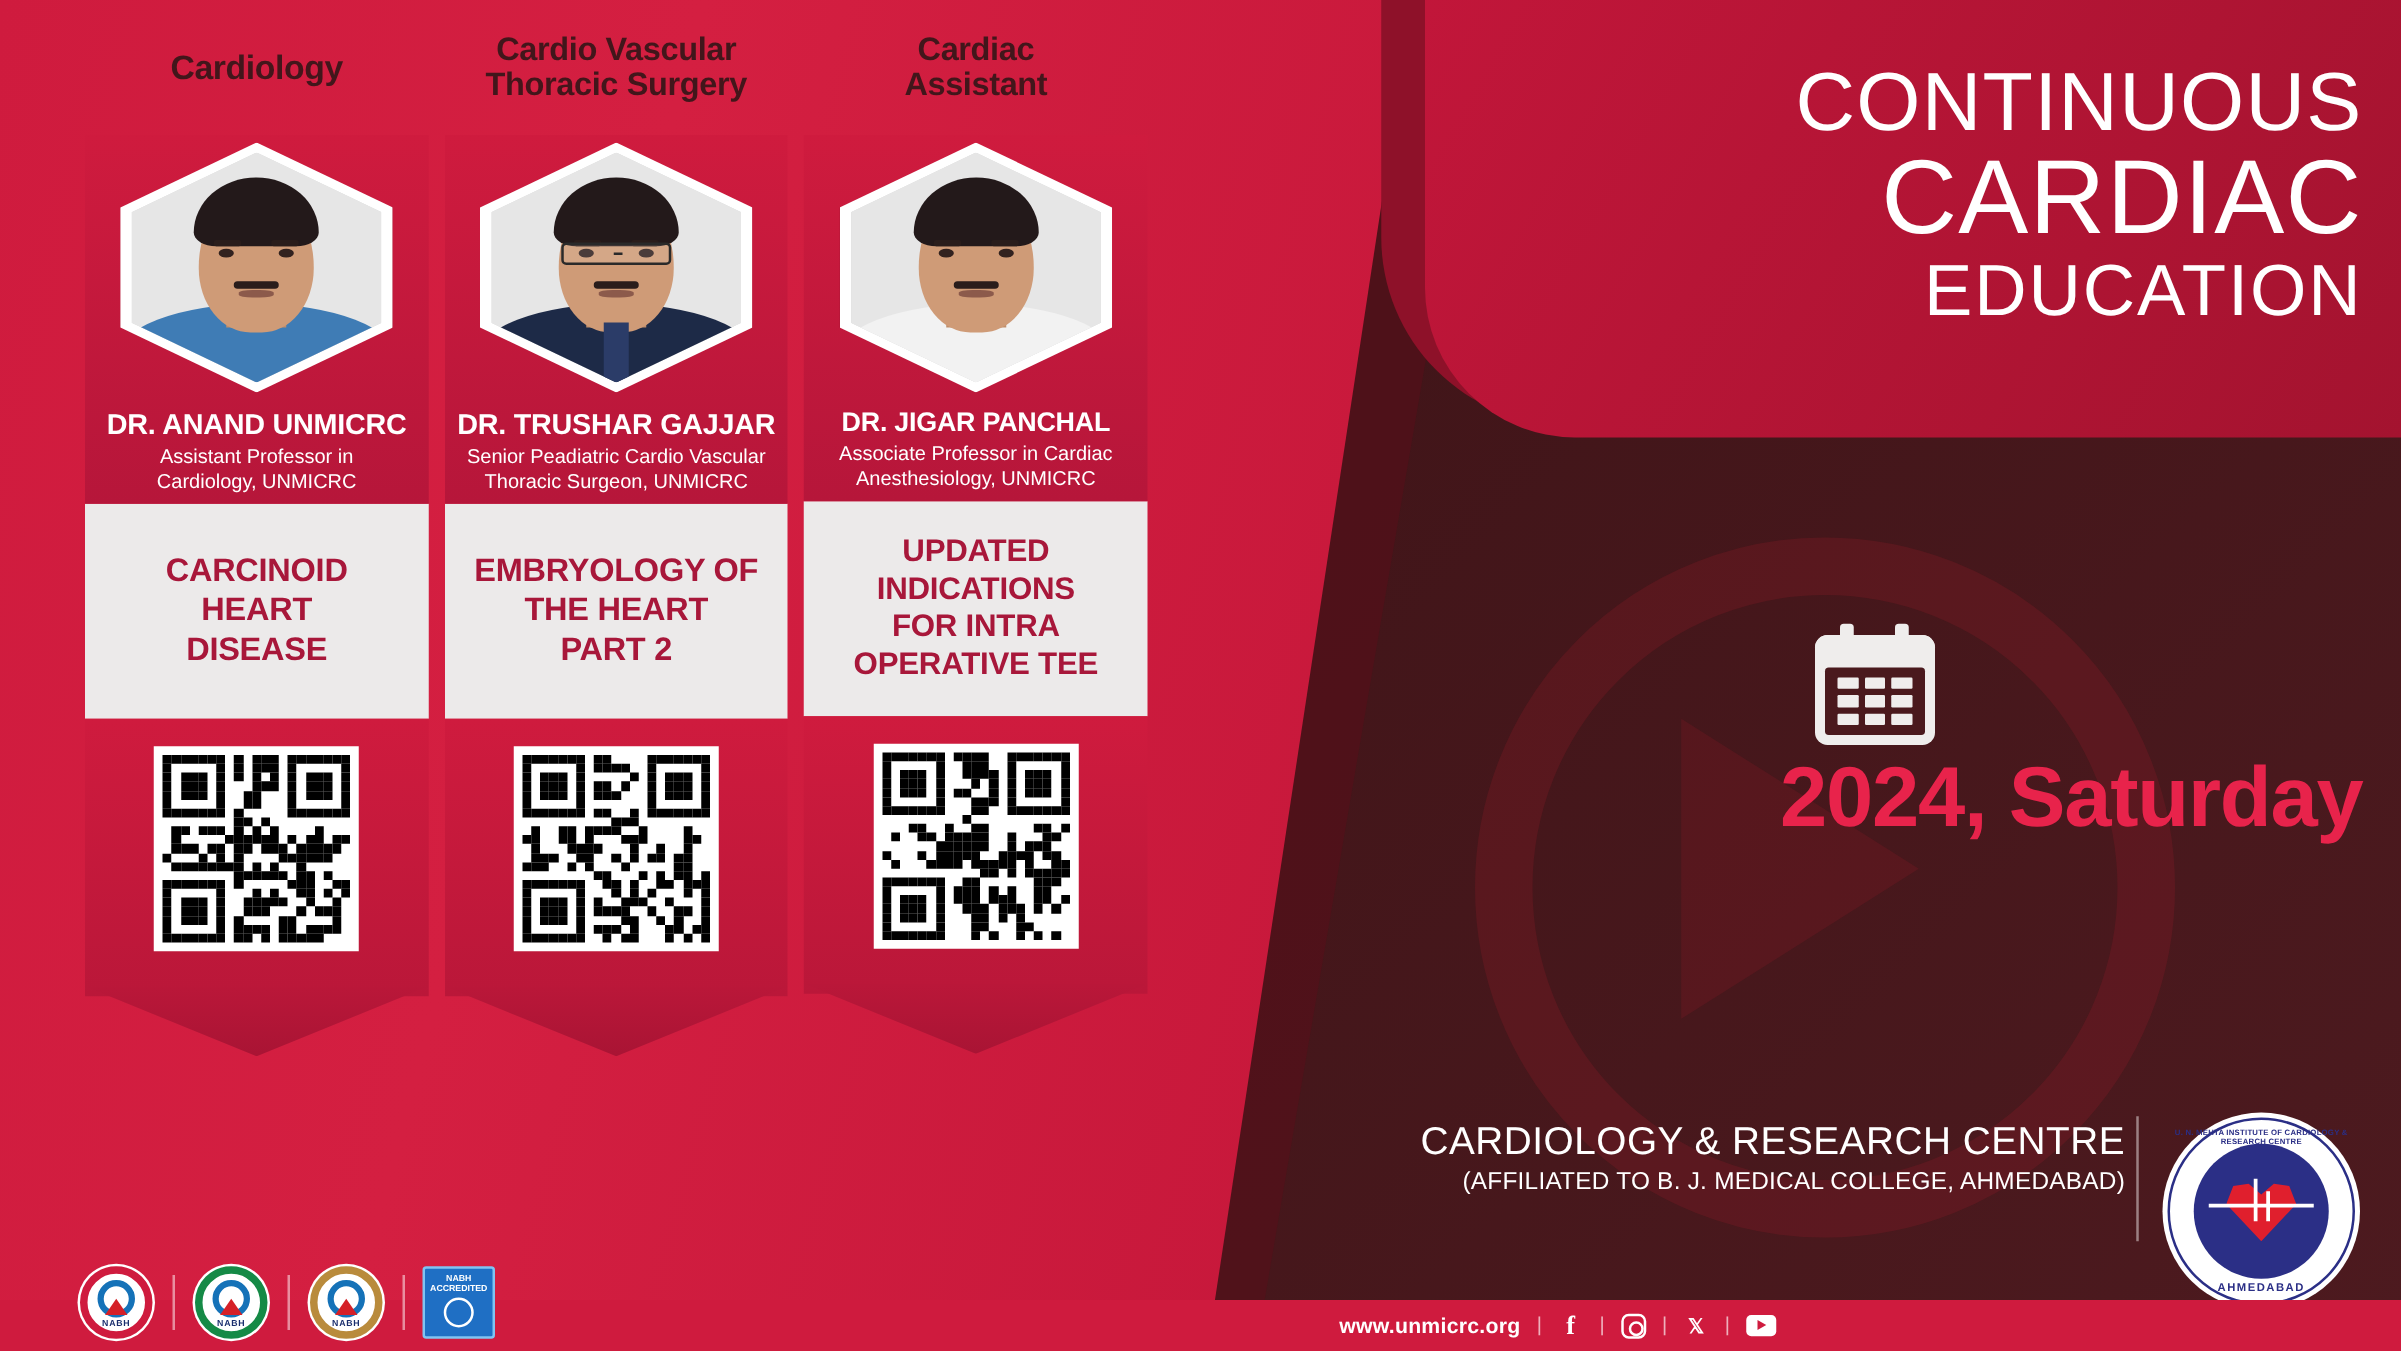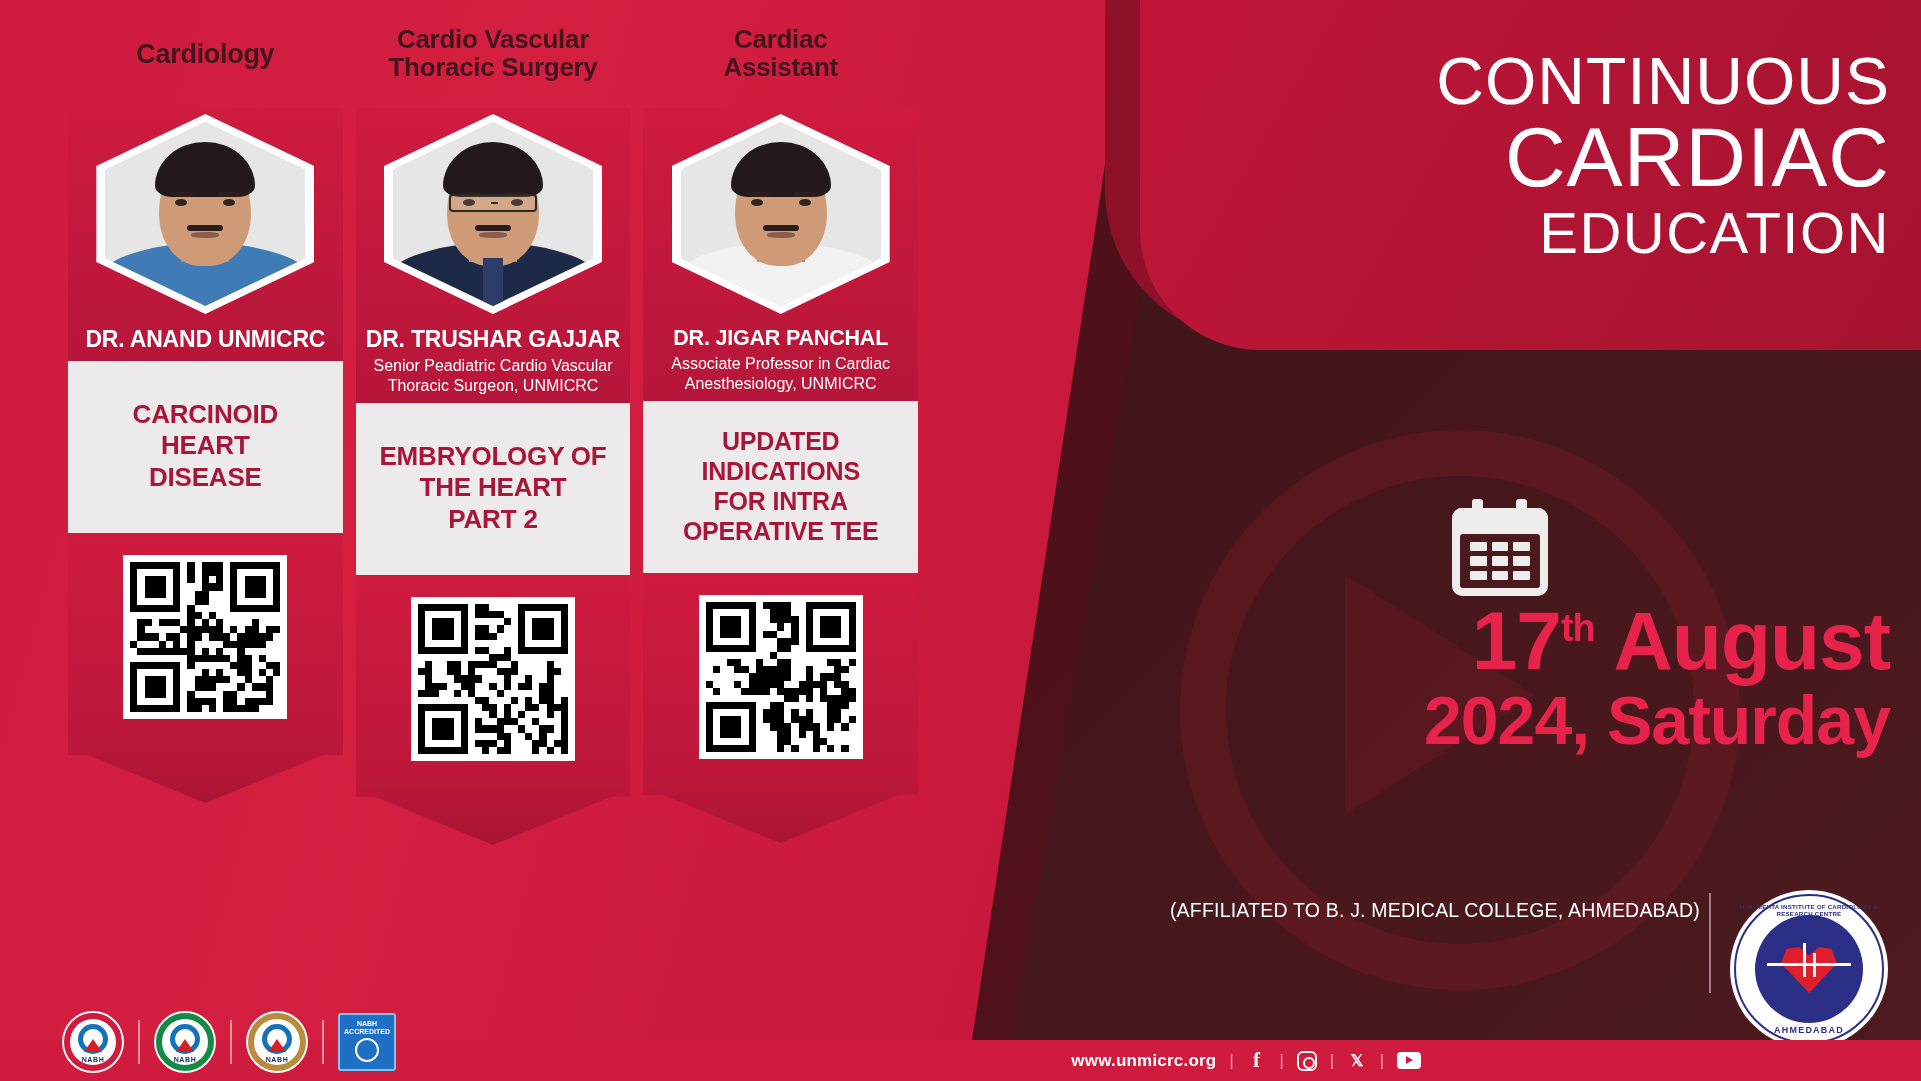--- a/index.html
+++ b/index.html
@@ -366,20 +366,24 @@
                   <div class="brow-r"></div>
                 <div class="eye-l"></div>
                   <div class="eye-r"></div>
                 <div class="moustache"></div>
                 <div class="mouth"></div>
               </div>
             </div>
           </div>
         </div>
         <div class="doc-name">DR. ANAND UNMICRC</div>
+        <div class="doc-role">
+          <div>Assistant Professor in</div>
+          <div>Cardiology, UNMICRC</div>
+        </div>
       </div>
       <div class="topic-box">
         <span>
           <span>CARCINOID</span><br>
           <span>HEART</span><br>
           <span>DISEASE</span>
         </span>
       </div>
       <div class="qr-area">
         <div class="qr">
@@ -1834,25 +1838,25 @@
           <i></i>
           <i></i>
           <i></i>
           <i></i>
           <i></i>
         </div>
       </div>
   </div>
 
   <div class="date-block">
-    <div class="date-1"><span>17</span><sup>th</sup> <span>August</span></div>
     <div class="date-2">2024, Saturday</div>
   </div>
 
   <div class="inst-block">
+    <div class="inst-2">CARDIOLOGY &amp; RESEARCH CENTRE</div>
     <div class="inst-3">(AFFILIATED TO B. J. MEDICAL COLLEGE, AHMEDABAD)</div>
   </div>
   <div class="inst-sep"></div>
 
   <div class="emblem">
     <div class="ring">
       <div class="txt-top">U. N. MEHTA INSTITUTE OF CARDIOLOGY &amp; RESEARCH CENTRE</div>
       <div class="disc">
         <div class="heart"></div>
         <div class="ecg"></div>

